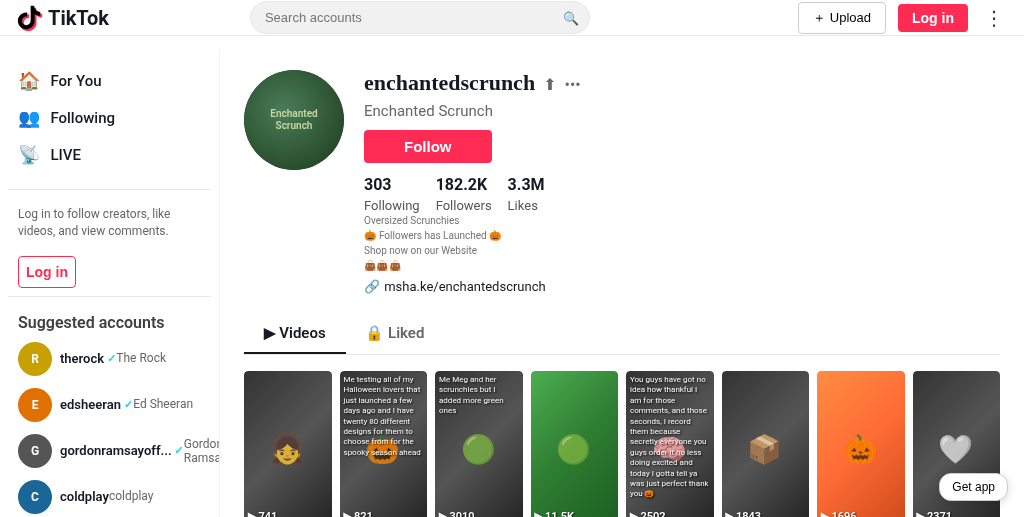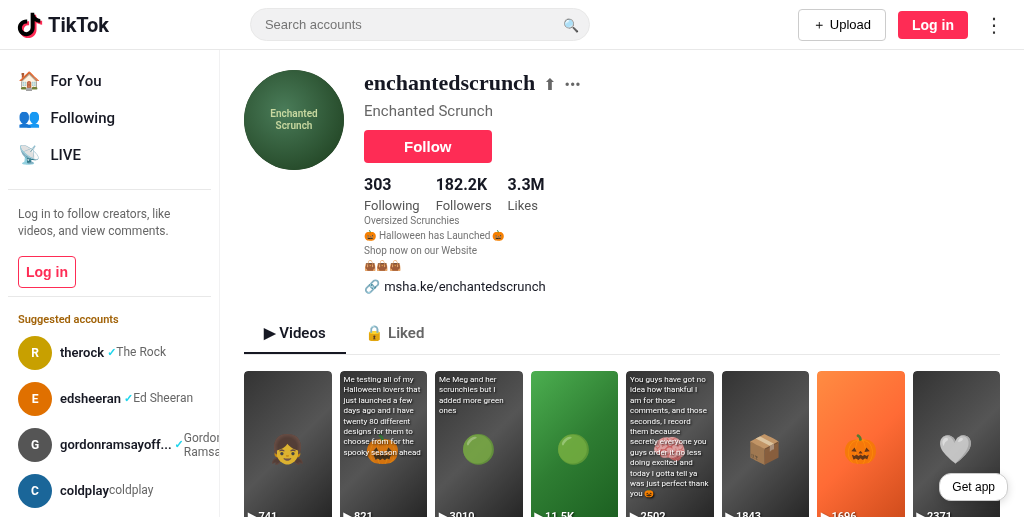--- a/index.html
+++ b/index.html
@@ -1,19 +1,19 @@
 <!DOCTYPE html>
 <html><head>
   <meta charset="utf-8">
   <style>
     * { box-sizing: border-box; margin: 0; padding: 0; }
     body { font-family: -apple-system, BlinkMacSystemFont, 'Segoe UI', Roboto, sans-serif; font-size: 13px; color: #161823; background: #fff; }
     
     
-    .header { display: flex; align-items: center; height: 50px; padding: 0 16px; border-bottom: 1px solid #e8e8e8; position: fixed; top: 0; left: 0; right: 0; background: #fff; z-index: 100; }
+    .header { display: flex; align-items: center; height: 36px; padding: 0 16px; border-bottom: 1px solid #e8e8e8; position: fixed; top: 0; left: 0; right: 0; background: #fff; z-index: 100; }
     .logo { display: flex; align-items: center; gap: 4px; font-weight: 700; font-size: 20px; width: 130px; cursor: pointer; }
     .logo-icon { width: 28px; height: 28px; }
     .search-bar { flex: 1; max-width: 340px; margin: 0 auto; position: relative; }
     .search-bar input { width: 100%; padding: 8px 36px 8px 14px; border: 1px solid #e8e8e8; border-radius: 20px; background: #f1f1f2; font-size: 13px; outline: none; }
     .search-bar .search-icon { position: absolute; right: 10px; top: 50%; transform: translateY(-50%); color: #999; }
     .header-right { display: flex; align-items: center; gap: 12px; margin-left: auto; }
     .upload-btn { display: flex; align-items: center; gap: 4px; padding: 6px 14px; border: 1px solid #ccc; border-radius: 4px; font-size: 13px; cursor: pointer; background: #fff; }
     .login-btn { padding: 6px 14px; background: #fe2c55; color: #fff; border: none; border-radius: 4px; font-size: 14px; font-weight: 600; cursor: pointer; }
     .more-btn { font-size: 20px; cursor: pointer; color: #333; padding: 4px; }
 
@@ -21,21 +21,21 @@
     .main-layout { display: flex; margin-top: 50px; }
     
     
     .sidebar { width: 220px; padding: 12px 8px; border-right: 1px solid #f1f1f2; position: fixed; top: 50px; bottom: 0; overflow-y: auto; }
     .sidebar-nav { margin-bottom: 16px; }
     .sidebar-item { display: flex; align-items: center; gap: 10px; padding: 8px 10px; border-radius: 6px; cursor: pointer; font-size: 15px; font-weight: 500; color: #161823; }
     .sidebar-item .nav-icon { font-size: 18px; }
     .sidebar-divider { border: none; border-top: 1px solid #e8e8e8; margin: 8px 0; }
     .sidebar-login-msg { font-size: 12px; color: #666; padding: 8px 10px; line-height: 1.4; }
     .sidebar-login-btn { display: block; margin: 8px 10px; padding: 7px; border: 1.5px solid #fe2c55; border-radius: 4px; color: #fe2c55; text-align: center; font-size: 14px; font-weight: 600; cursor: pointer; background: #fff; }
-    .sidebar-section-title { font-size: 11px; font-weight: 600; color: #a16207; padding: 8px 10px 4px; }
+    .sidebar-section-title { font-size: 16px; font-weight: 600; color: #404040; padding: 8px 10px 4px; }
     .suggested-account { display: flex; align-items: center; gap: 8px; padding: 6px 10px; cursor: pointer; border-radius: 6px; }
     .avatar { width: 34px; height: 34px; border-radius: 50%; background: #ccc; overflow: hidden; display: flex; align-items: center; justify-content: center; font-size: 12px; font-weight: 700; color: #fff; flex-shrink: 0; }
     .acc-info { display: flex; flex-direction: row; }
     .acc-username { font-size: 13px; font-weight: 600; display: flex; align-items: center; gap: 3px; }
     .acc-display { font-size: 12px; color: #666; }
     .verified { color: #20d5ec; font-size: 11px; }
 
     
     .content { margin-left: 220px; flex: 1; padding: 20px 24px; }
     
@@ -211,21 +211,21 @@
             <span class="stat-label">Followers</span>
           </div>
           <div class="stat">
             <span class="stat-value">3.3M</span>
             <span class="stat-label">Likes</span>
           </div>
         </div>
 
         <div class="bio">
           <div>Oversized Scrunchies</div>
-          <div>🎃 Halloween has Launched 🎃</div>
+          <div>🎃 Followers has Launched 🎃</div>
           <div>Shop now on our Website</div>
           <div>👜👜👜</div>
         </div>
 
         <a class="profile-link" href="#">
           <span class="link-icon">🔗</span>
           <span>msha.ke/enchantedscrunch</span>
         </a>
       </div>
     </div>

